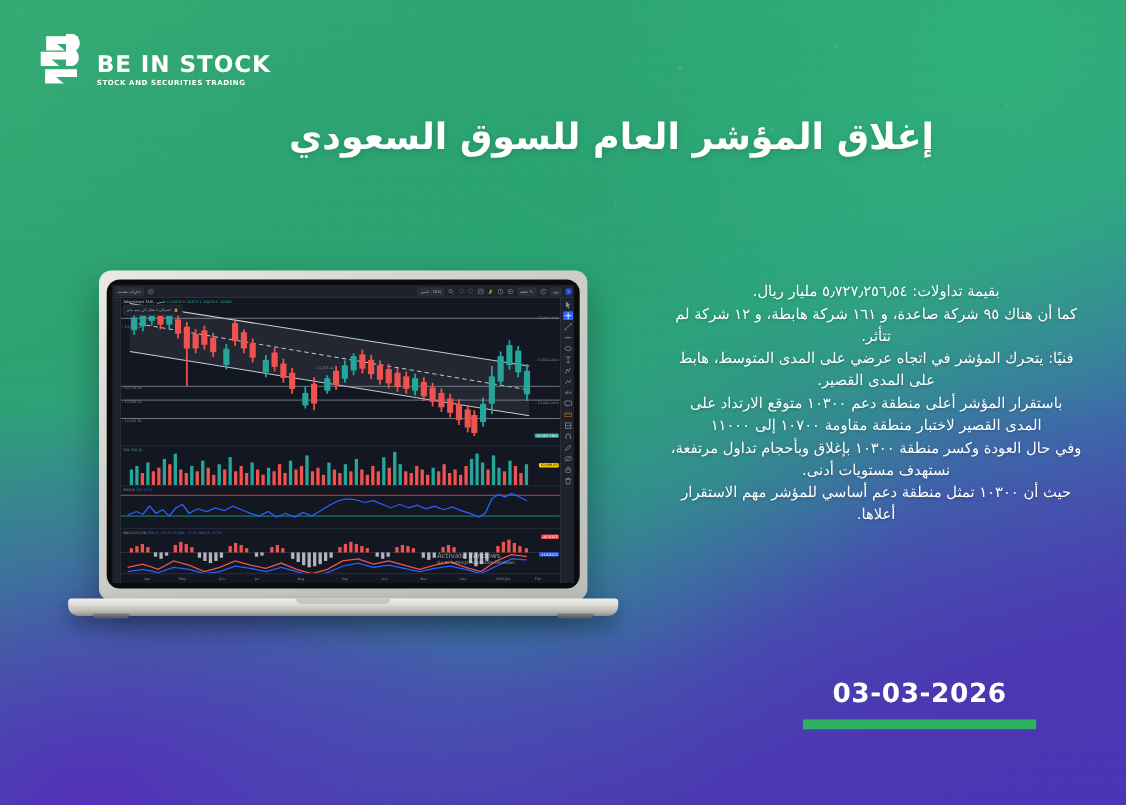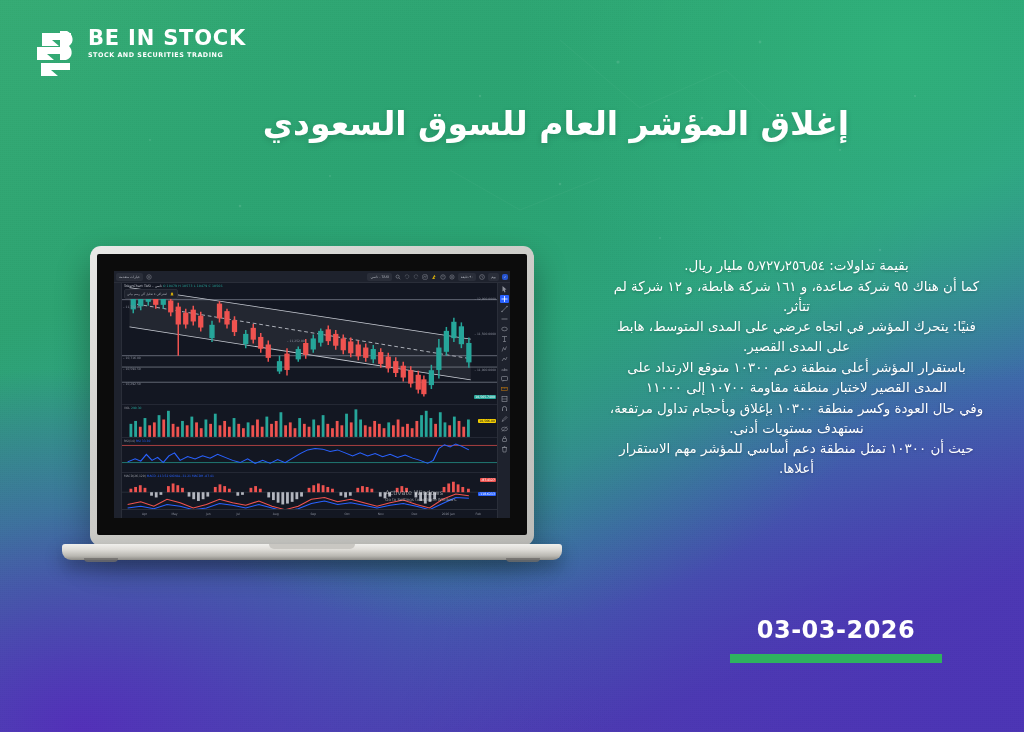--- a/index.html
+++ b/index.html
@@ -22,21 +22,21 @@
   }
   #bg-noise {
     position:absolute; inset:0; opacity:.16; mix-blend-mode:overlay;
     background-image:
       repeating-linear-gradient(0deg,   rgba(255,255,255,.10) 0 1px, transparent 1px 2px),
       repeating-linear-gradient(90deg,  rgba(0,0,0,.10)      0 1px, transparent 1px 2px);
   }
   #bg-dots { position:absolute; inset:0; opacity:.5; }
 
   
-  #logo { position:absolute; left:33px; top:28px; display:flex; align-items:flex-start; gap:9px; }
+  #logo { position:absolute; left:33px; top:28px; display:flex; align-items:flex-end; gap:9px; }
   .logo-mark { width:46px; height:50px; }
   .logo-text { line-height:1; }
   .logo-name {
     font-size:21px; font-weight:bold; color:#fff; letter-spacing:.8px;
     font-family:"DejaVu Sans","Liberation Sans",sans-serif;
   }
   .logo-sub {
     font-size:6.4px; font-weight:bold; color:#fff; letter-spacing:.52px; margin-top:3px;
   }
 
@@ -69,22 +69,22 @@
 
   
   #laptop { position:absolute; left:62px; top:246px; width:500px; height:340px; }
   #lid {
     position:absolute; left:28px; top:0; width:444px; height:300px;
     background:linear-gradient(150deg,#e9e9e7 0%,#cfcfcb 40%,#bdbdb9 100%);
     border-radius:11px; padding:8px 7px 11px 7px;
     box-shadow:0 16px 34px rgba(0,0,0,.33);
   }
   #bezel {
-    width:100%; height:100%; background:#0c0c0c; border-radius:2px;
-    padding:17px; overflow:hidden; position:relative;
+    width:100%; height:100%; background:#0c0c0c; border-radius:12px;
+    padding:5px; overflow:hidden; position:relative;
   }
   #screen {
     width:100%; height:100%; background:#131722; overflow:hidden;
     position:relative; font-size:3px; color:#c7ccd6;
     font-family:"DejaVu Sans","Liberation Sans",sans-serif;
   }
   #base {
     position:absolute; left:0; top:298px; width:500px; height:16px;
     background:linear-gradient(180deg,#f0efec 0%,#dedcd7 35%,#b9b7b1 75%,#8d8b86 100%);
     border-radius:3px 3px 9px 9px;

